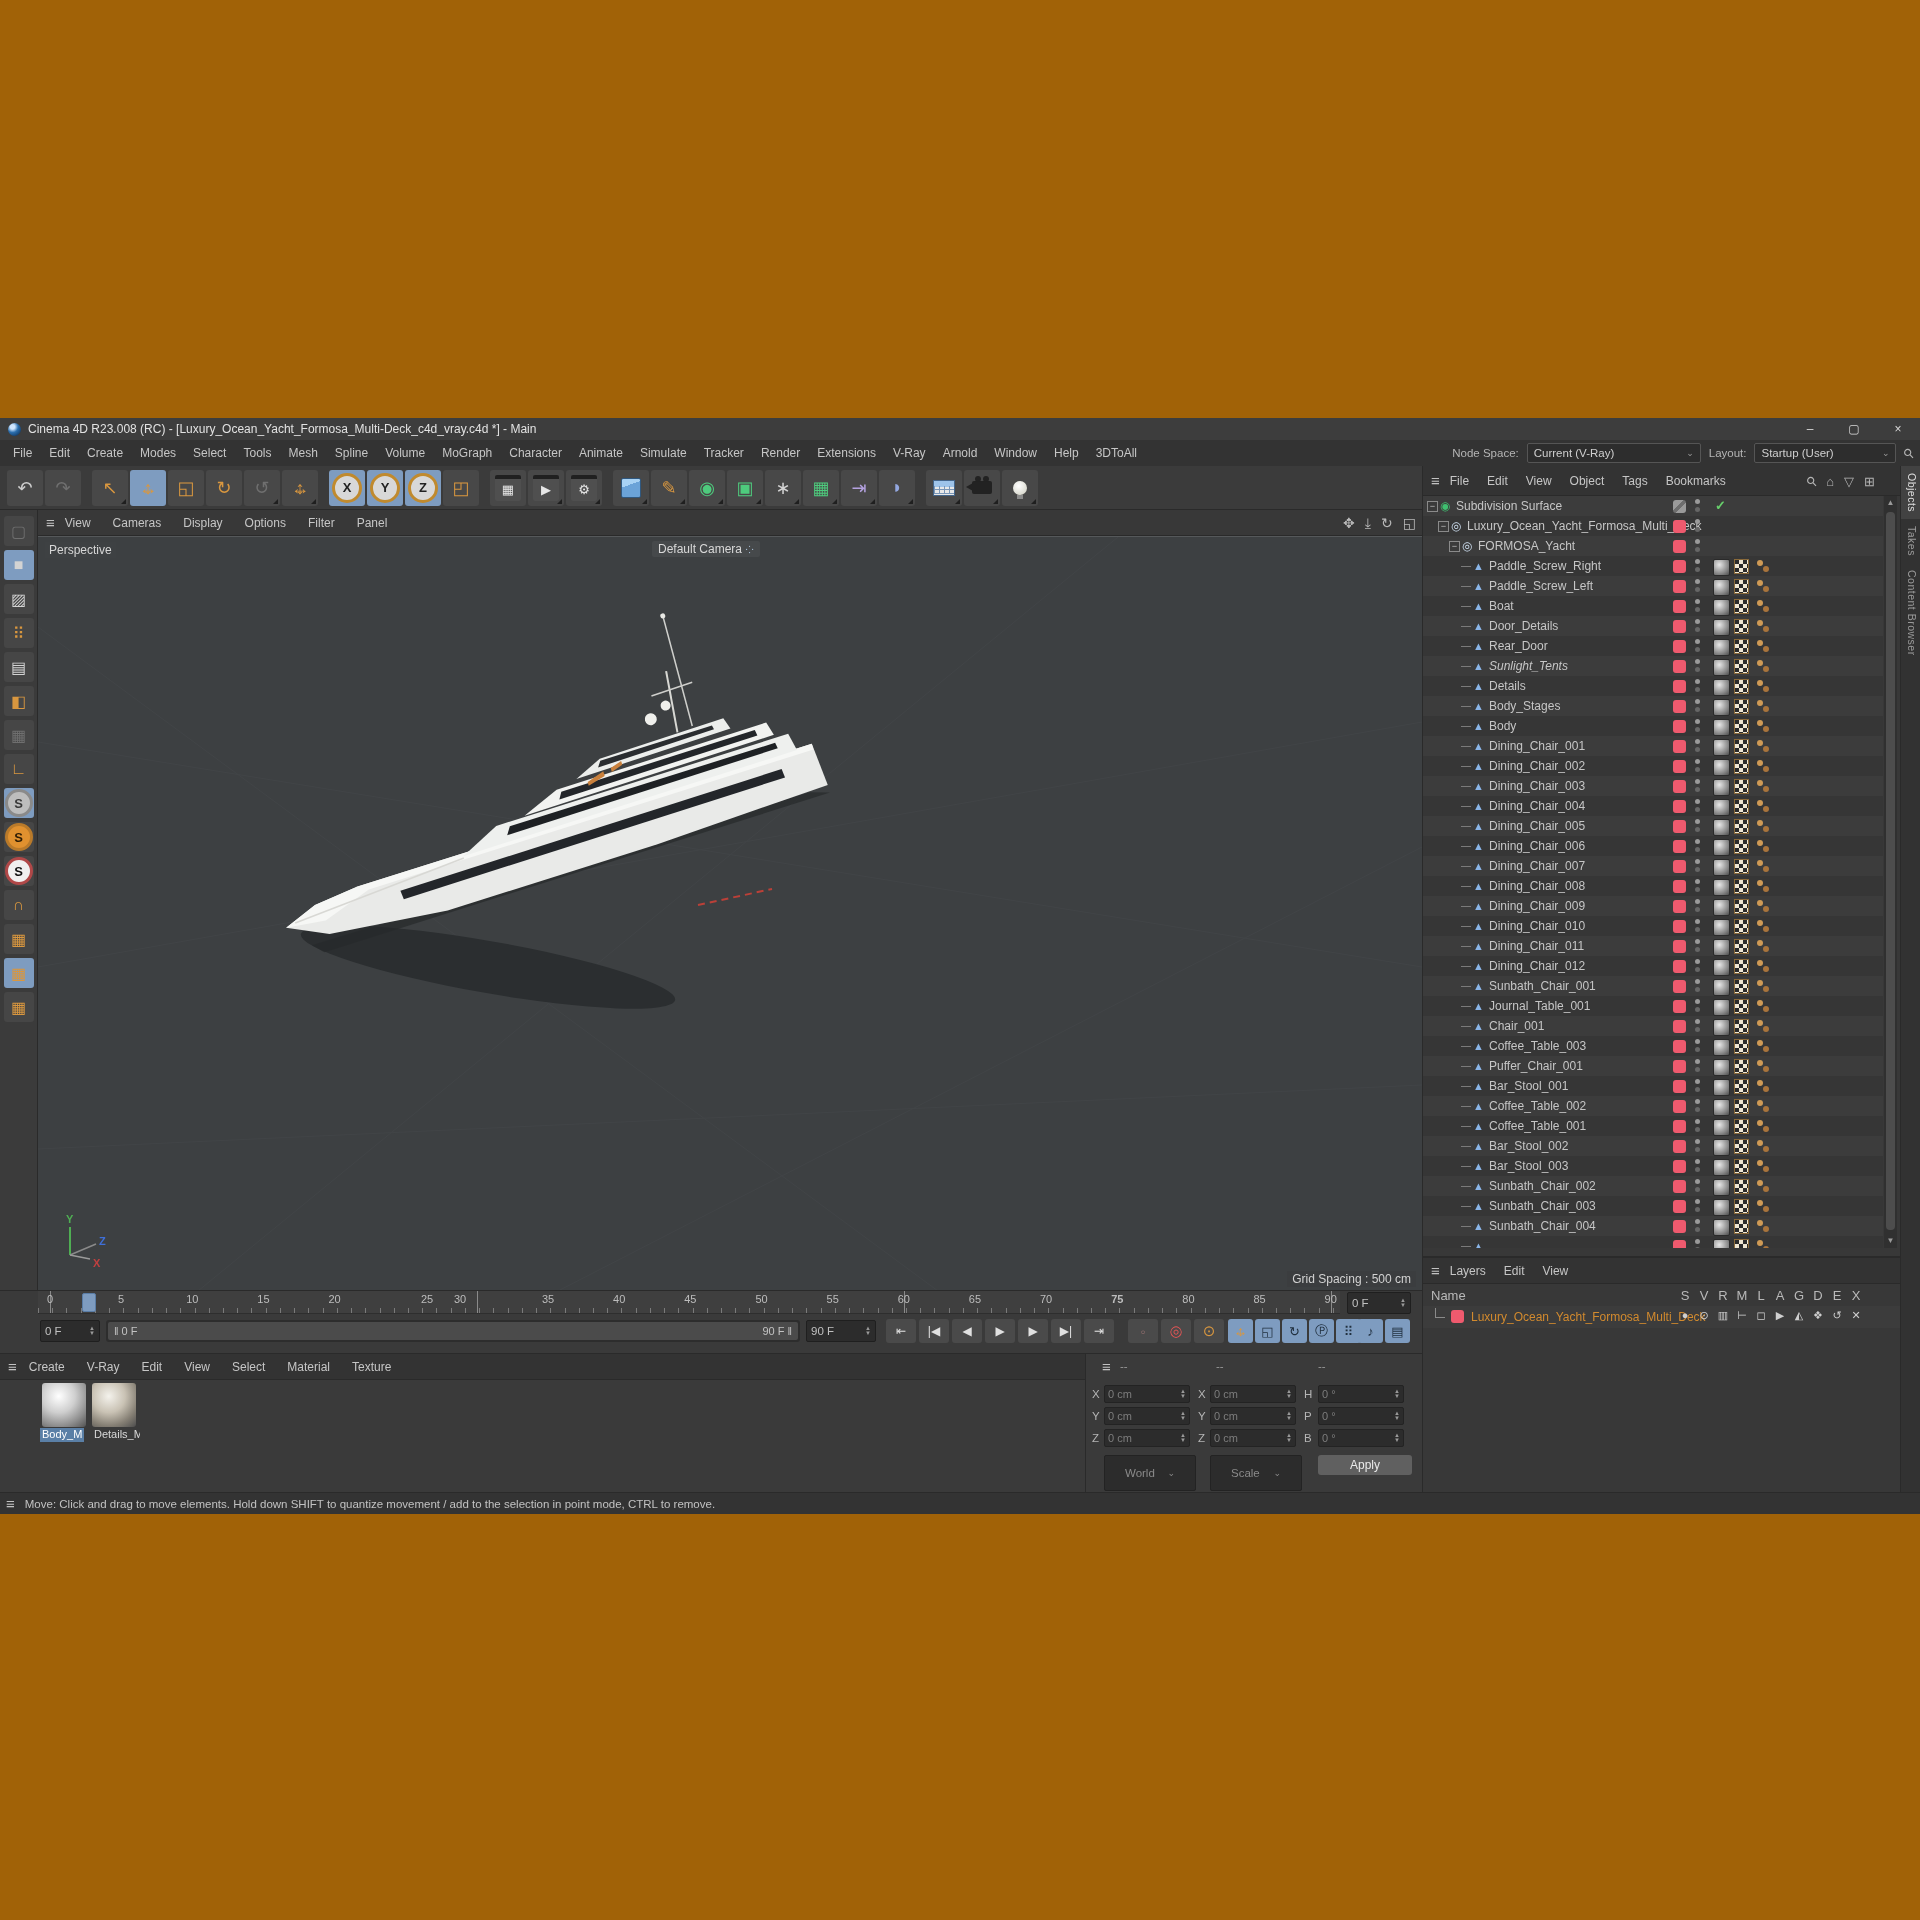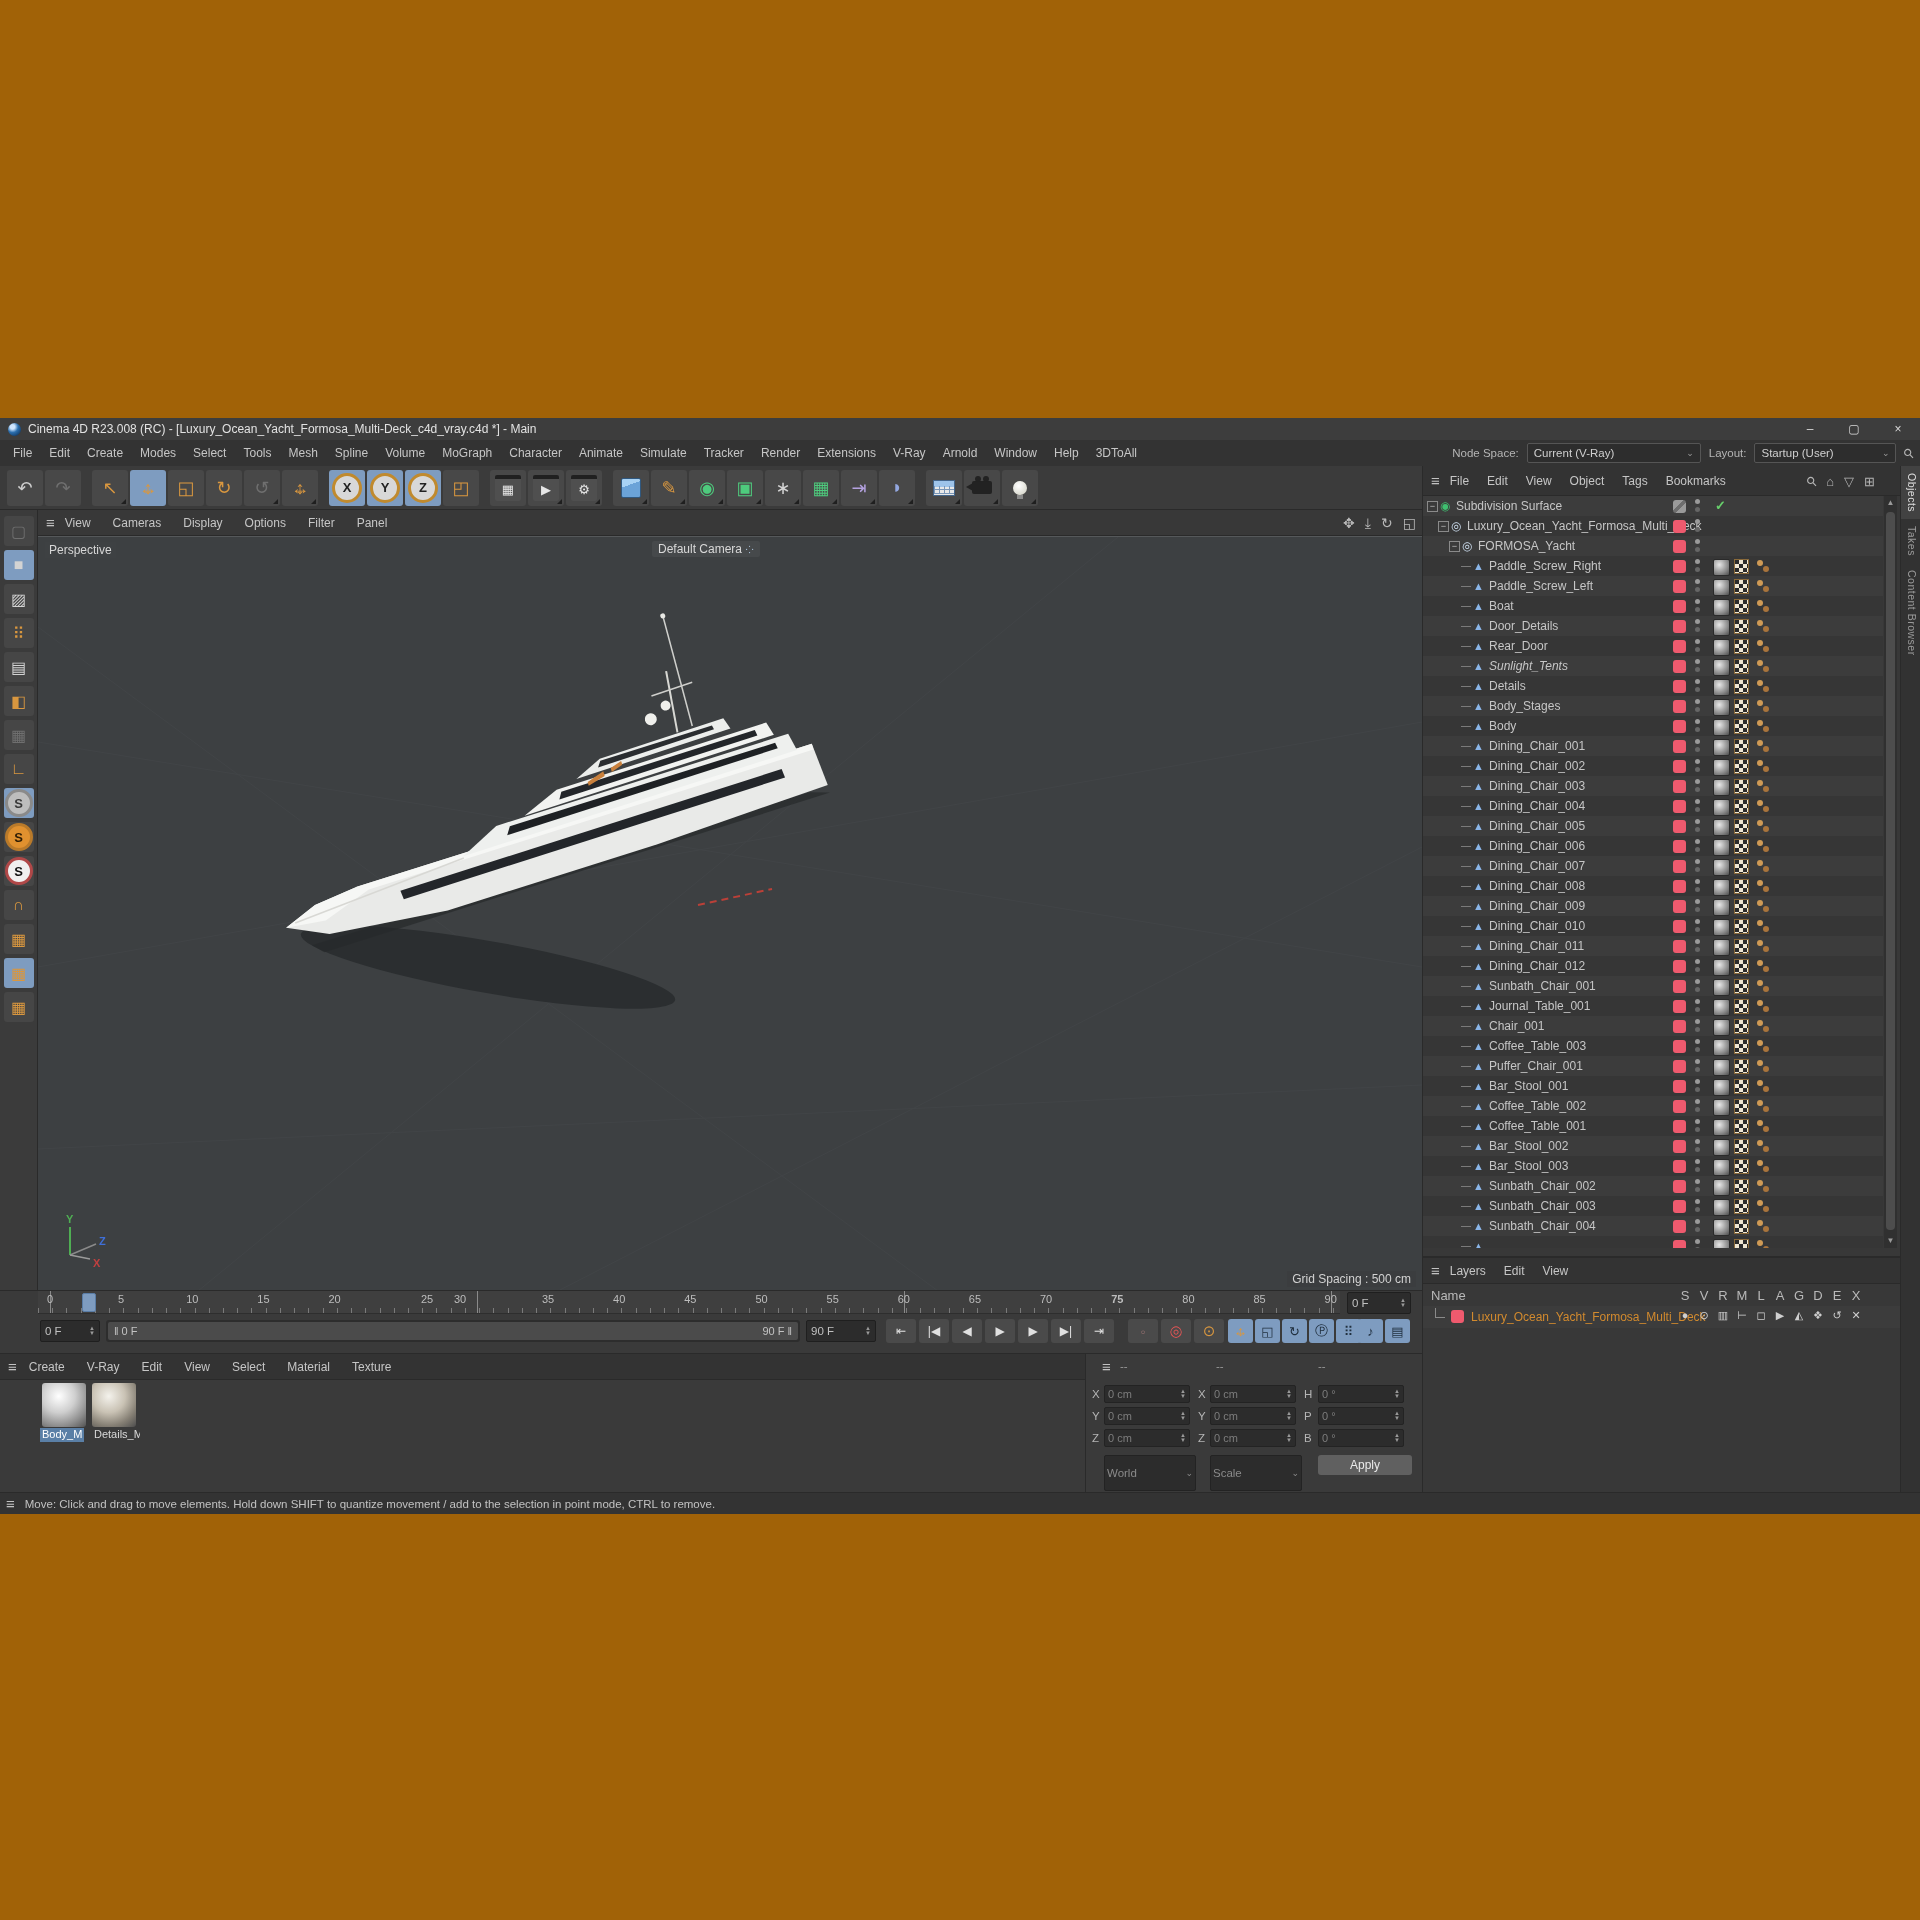--- a/index.html
+++ b/index.html
@@ -165,21 +165,21 @@
              background:radial-gradient(circle at 38% 30%,#ffffff,#cfcfcf 40%,#8f8f8f 72%,#525252);}
   .mat-thumb.detail{background:radial-gradient(circle at 38% 30%,#f4f2ec,#c9c2b4 40%,#857f74 72%,#4c4c4c);}
   .mat-label{position:absolute;top:74px;height:14px;font-size:11px;color:#d8d8d8;padding:0 2px;white-space:nowrap;overflow:hidden;}
   .mat-label.sel{background:#5a7fa6;color:#fff;}
   .coords{position:absolute;left:1085px;top:0;width:337px;height:100%;border-left:1px solid #2a2a2a;box-sizing:border-box;}
   .co-head{position:absolute;top:6px;color:#9a9a9a;font-size:11.5px;}
   .co-label{position:absolute;color:#b5b5b5;font-size:11.5px;}
   .co-field{position:absolute;width:86px;height:18px;background:#2c2c2c;border:1px solid #232323;border-radius:2px;
             color:#7d7d7d;font-size:11px;display:flex;align-items:center;justify-content:space-between;padding:0 3px;box-sizing:border-box;}
   .co-dd{position:absolute;width:92px;height:36px;background:#2c2c2c;border:1px solid #232323;border-radius:2px;color:#8a8a8a;
-         font-size:11.5px;display:flex;align-items:center;justify-content:space-between;padding:0 2px;box-sizing:border-box;}
+         font-size:11.5px;display:flex;align-items:center;justify-content:space-between;padding:0 20px;box-sizing:border-box;}
   .apply-btn{position:absolute;width:94px;height:20px;background:#606060;border-radius:3px;color:#eaeaea;font-size:12px;
              display:flex;align-items:center;justify-content:center;}
 
   
   .statusbar{position:absolute;left:0;top:1074px;width:100%;height:21px;background:#333;border-top:1px solid #2a2a2a;
              display:flex;align-items:center;color:#c2c2c2;font-size:11.5px;}
   .statusbar .burger{margin:0 10px 0 6px;}
 </style>
 </head>
 <body>

